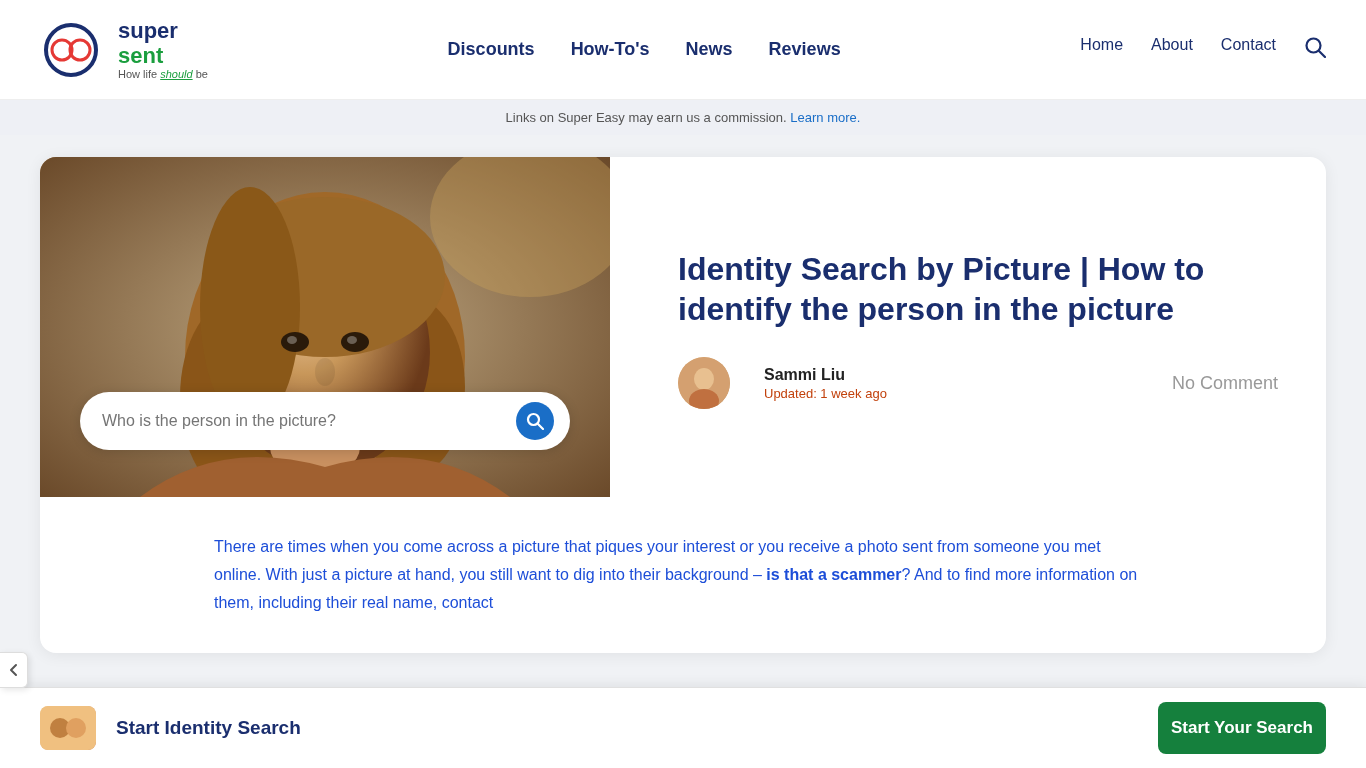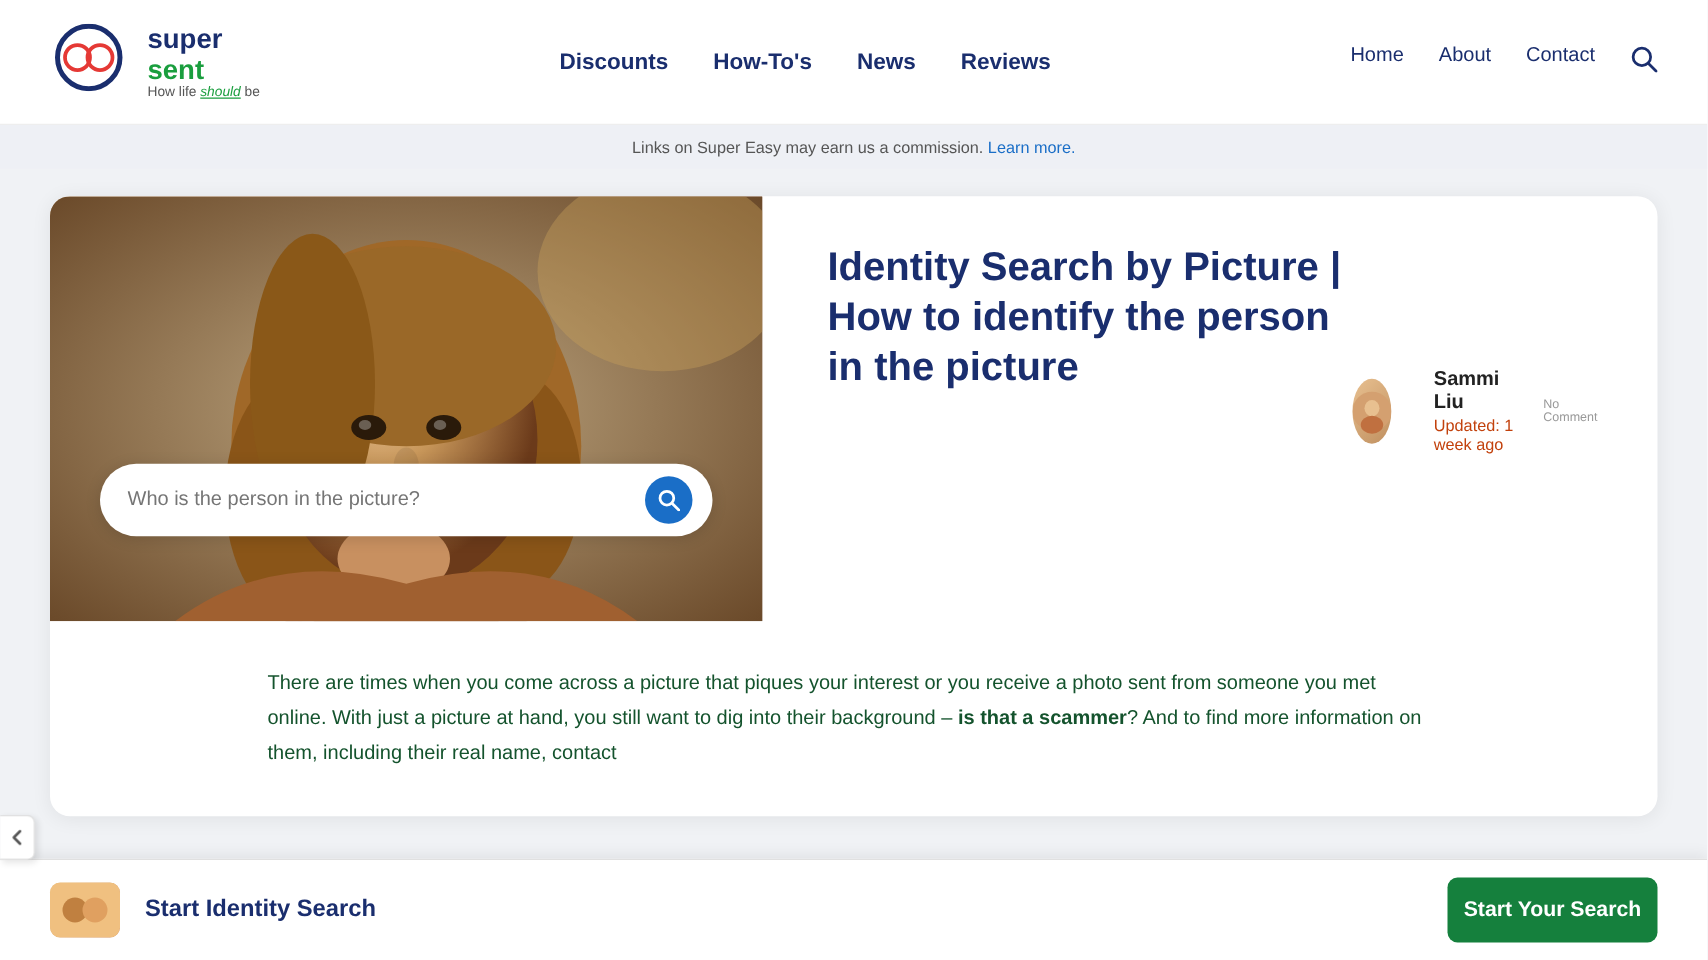--- a/index.html
+++ b/index.html
@@ -1,21 +1,21 @@
 <!DOCTYPE html>
 <html><head>
   <meta charset="utf-8">
   <style>
     * { margin: 0; padding: 0; box-sizing: border-box; }
     body { font-family: -apple-system, BlinkMacSystemFont, 'Segoe UI', Arial, sans-serif; background: #f0f2f5; color: #222; }
 
     
     .header { background: #fff; display: flex; align-items: center; justify-content: space-between; padding: 0 40px; height: 100px; border-bottom: 1px solid #eee; }
     .logo-area { display: flex; flex-direction: column; align-items: center; min-width: 160px; }
-    .logo-img { display: flex; align-items: flex-start; gap: 8px; }
+    .logo-img { display: flex; align-items: center; gap: 8px; }
     .logo-circles { display: flex; align-items: center; }
     .logo-text-block { display: flex; flex-direction: column; margin-left: 8px; }
 
     .main-nav { display: flex; align-items: center; gap: 36px; text-align: center; }
     .main-nav a { text-decoration: none; color: #1a2e6e; font-size: 18px; font-weight: 700; }
 
     .right-nav { display: flex; align-items: flex-start; gap: 28px; }
     .right-nav a { text-decoration: none; color: #1a2e6e; font-size: 16px; font-weight: 500; }
     .search-icon-btn { background: none; border: none; cursor: pointer; color: #1a2e6e; font-size: 22px; }
 
@@ -23,36 +23,36 @@
     .info-bar { background: #eef0f5; text-align: center; padding: 10px; font-size: 13px; color: #555; }
     .info-bar a { color: #1a6ec7; text-decoration: none; }
 
     
     .main-card { background: #fff; border-radius: 16px; margin: 22px 40px; padding: 0; overflow: hidden; box-shadow: 0 2px 16px rgba(0,0,0,0.07); }
 
     
     .hero { display: flex; align-items: stretch; }
     .hero-image-wrap { position: relative; width: 570px; min-width: 570px; height: 340px; overflow: hidden; border-radius: 0; }
     .hero-photo { width: 100%; height: 100%; background: linear-gradient(135deg, #c9a882 0%, #b07850 30%, #8a5a3a 60%, #5a3a20 100%); position: relative; display: flex; align-items: flex-end; justify-content: center; }
-    .search-bar-overlay { position: absolute; bottom: 68px; left: 40px; right: 40px; background: #fff; border-radius: 40px; display: flex; align-items: center; padding: 10px 16px 10px 22px; box-shadow: 0 2px 12px rgba(0,0,0,0.15); }
+    .search-bar-overlay { position: absolute; bottom: 47px; left: 40px; right: 40px; background: #fff; border-radius: 40px; display: flex; align-items: center; padding: 10px 16px 10px 22px; box-shadow: 0 2px 12px rgba(0,0,0,0.15); }
     .search-bar-overlay input { flex: 1; border: none; outline: none; font-size: 16px; color: #555; background: transparent; }
     .search-bar-overlay .search-btn-circle { width: 38px; height: 38px; background: #1a6ec7; border-radius: 50%; display: flex; align-items: center; justify-content: center; cursor: pointer; border: none; }
-    .hero-content { flex: 1; padding: 36px 48px 32px 52px; display: flex; justify-content: center; }
+    .hero-content { flex: 1; padding: 36px 48px 32px 68px; display: flex; flex-direction: column; justify-content: center; }
     .article-title { font-size: 32px; font-weight: 800; color: #1a2e6e; line-height: 1.25; margin-bottom: 28px; }
 
     .author-row { display: flex; align-items: center; gap: 14px; }
     .author-avatar { width: 52px; height: 52px; border-radius: 50%; background: linear-gradient(135deg, #e8c090, #c09060); overflow: hidden; display: flex; align-items: center; justify-content: center; font-size: 20px; }
     .author-info { display: flex; flex-direction: column; margin-left: 20px; }
     .author-name { font-size: 16px; font-weight: 700; color: #222; }
     .author-updated { font-size: 13px; color: #c2410c; margin-top: 2px; }
-    .no-comment { margin-left: auto; font-size: 10px; color: #999; }
+    .no-comment { margin-left: auto; font-size: 18px; color: #999; }
 
     
     .article-body { padding: 36px 174px 36px 174px; }
-    .article-body p { font-size: 16px; line-height: 1.75; color: #14532d; }
+    .article-body p { font-size: 16px; line-height: 1.75; color: #1d4ed8; }
     .article-body strong { font-weight: 700; }
 
     
     .cta-bar { position: fixed; bottom: 0; left: 0; right: 0; background: #fff; border-top: 1px solid #e0e0e0; padding: 14px 40px; display: flex; align-items: center; justify-content: space-between; z-index: 100; box-shadow: 0 -2px 12px rgba(0,0,0,0.08); }
     .cta-left { display: flex; align-items: center; gap: 20px; }
     .cta-thumb { width: 56px; height: 44px; border-radius: 8px; background: linear-gradient(135deg, #f0c88a, #d4905a); overflow: hidden; display: flex; align-items: center; justify-content: center; }
     .cta-title { font-size: 19px; font-weight: 800; color: #1a2e6e; }
     .cta-desc { font-size: 13px; color: #555; margin-top: 2px; }
     .cta-btn { background: #15803d; color: #fff; border: none; border-radius: 8px; padding: 16px 13px; font-size: 17px; font-weight: 700; cursor: pointer; white-space: nowrap; }
 

